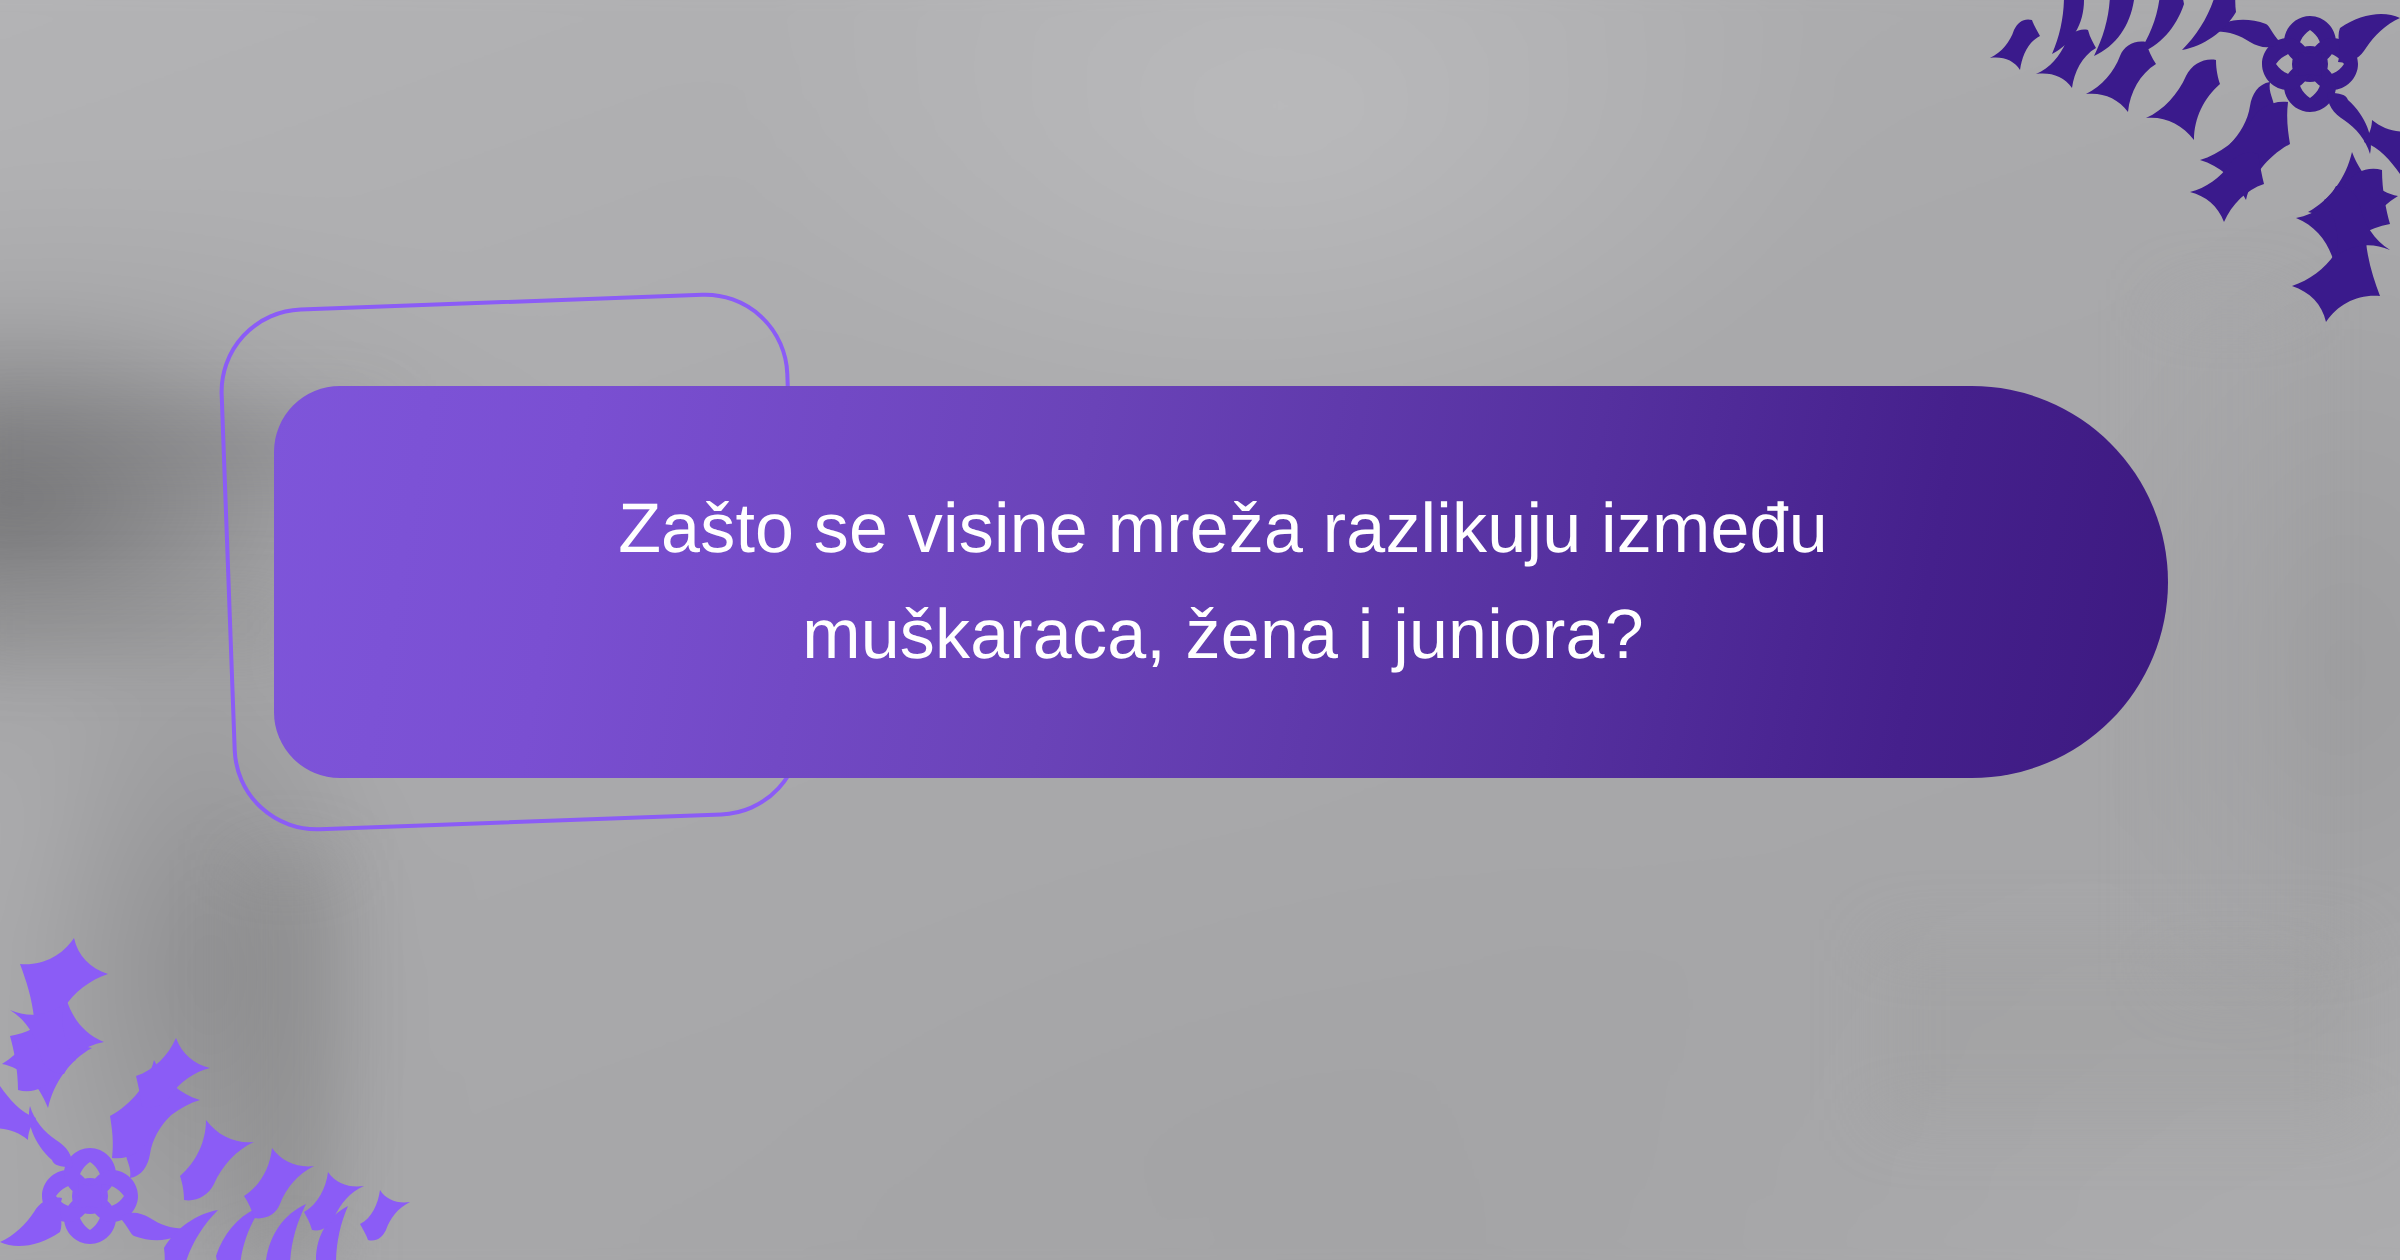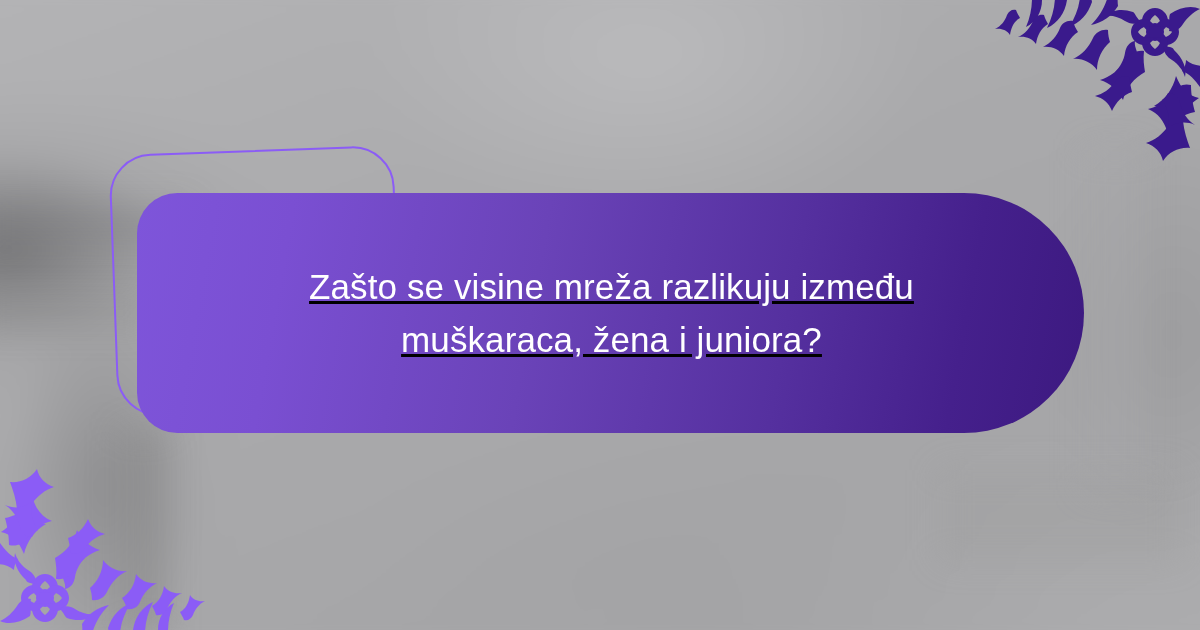--- a/index.html
+++ b/index.html
@@ -80,29 +80,28 @@
     transform: rotate(-2.1deg);
     box-sizing: border-box;
   }
 
   
   .hero-card {
     position: absolute;
     left: 137px;
     top: 193px;
     width: 947px;
-    height: 240px;
+    height: 196px;
     border-radius: 42px 125px 125px 42px;
     background: linear-gradient(100deg, #7e55da 0%, #7a4fd2 16%, #6a43b8 42%, #55309f 68%, #45208c 86%, #3c1980 100%);
     display: flex;
     align-items: center;
     justify-content: center;
     box-sizing: border-box;
     padding: 0 70px 0 72px;
-    text-decoration: underline;
   }
 
   .hero-title {
     color: #ffffff;
     font-family: "Liberation Sans", sans-serif;
     font-size: 35px;
     font-weight: 400;
     line-height: 1.52;
     text-align: center;
     letter-spacing: 0.1px;

